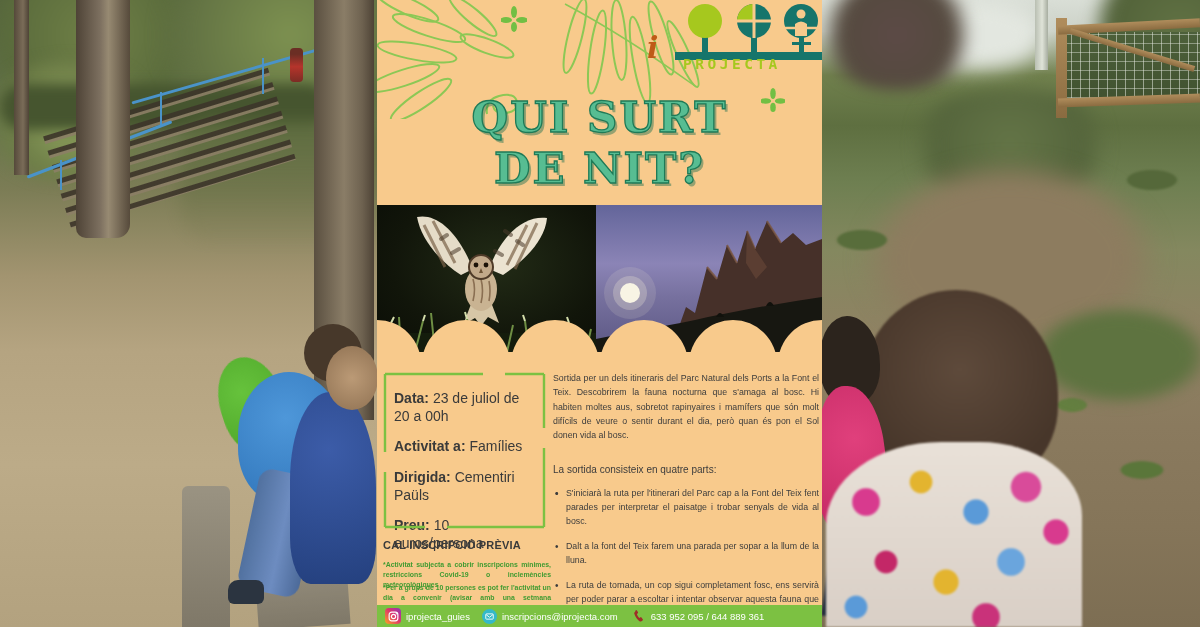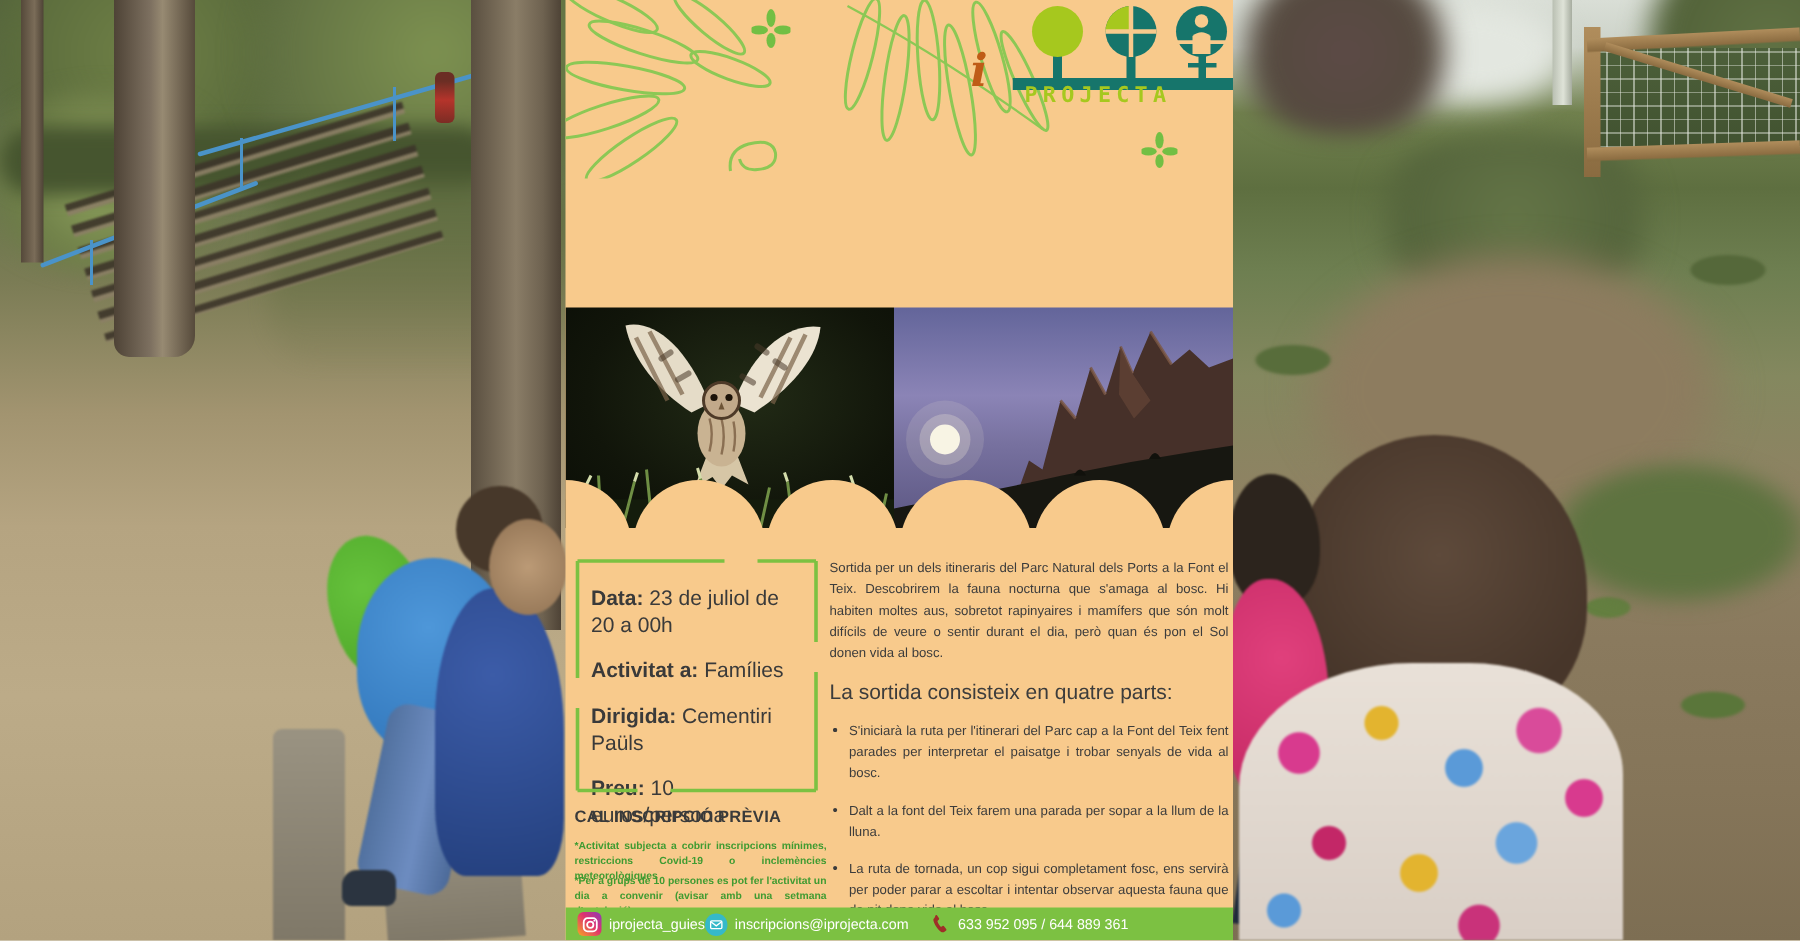--- a/index.html
+++ b/index.html
@@ -114,29 +114,29 @@
   .info-row.small { font-size:8.3px; text-align:justify; line-height:1.45; margin-top:14px; }
 
   #inscription-title { left:6px; top:539px; font-size:11px; font-weight:bold; color:#3a3a3a; letter-spacing:.2px; }
   .note { position:absolute; left:6px; width:168px; font-size:6.9px; font-weight:bold; color:#3f9b31; text-align:justify; line-height:1.45; }
   #note-1 { top:560px; }
   #note-2 { top:583px; }
 
   
   #desc-col { left:176px; top:356px; width:266px; color:#3c3c3c; }
   #desc-text { font-size:8.8px; line-height:1.62; text-align:justify;margin-top:15px; }
-  #parts-intro { margin-top:11px; font-size:14px; }
+  #parts-intro { margin-top:22px; font-size:10px; }
   #bullet-list { margin-top:12px; }
   .bullet-item { position:relative; padding-left:13px; margin-bottom:11px; font-size:8.8px; line-height:1.58; text-align:justify; }
   .bullet-dot { position:absolute; left:2px; top:-1px; font-size:10px; }
 
   
   #poster-footer { left:0; top:605px; width:445px; height:22px; background:#7cc142; display:flex; align-items:center; padding-left:8px; }
   .contact { display:flex; align-items:center; gap:5px; color:#ffffff; font-size:9.5px; }
-  #contact-email { }
+  #contact-email { margin-left:12px; }
   #contact-phone { margin-left:14px; }
   #ig-badge { width:16px; height:16px; border-radius:4px; background:linear-gradient(45deg,#f5a623 0%,#e0336e 55%,#8a3ab9 100%); display:flex; align-items:center; justify-content:center; }
   #mail-badge { width:15px; height:15px; border-radius:50%; background:#35b9c9; display:flex; align-items:center; justify-content:center; }
 </style>
 </head>
 <body>
 
 <div id="stage">
 
   <div id="bg-left" class="abs">
@@ -245,20 +245,24 @@
       <g>
         <circle cx="126" cy="19" r="17" fill="#16756b"></circle>
         <circle cx="126" cy="12" r="4.5" fill="#f8ca8c"></circle>
         <path d="M120,34 V22 Q126,17 132,22 V34 Z" fill="#f8ca8c"></path>
         <path d="M109,26 H143" stroke="#f8ca8c" stroke-width="2.5" fill="none"></path>
       </g>
     </svg>
     <div id="brand-i" class="abs">i</div>
     <div id="brand-name" class="abs">PROJECTA</div>
 
+    <div id="poster-title" class="abs">
+      <div>QUI SURT</div>
+      <div>DE NIT?</div>
+    </div>
 
     <div id="photo-row" class="abs">
       <div id="photo-owl" class="abs">
         <svg width="219" height="147" viewBox="0 0 219 147">
           <g>
             <path d="M112,64 C126,26 150,10 170,13 C168,34 150,54 126,70 Z" fill="#ebe3d1"></path>
             <path d="M96,64 C80,24 58,8 40,12 C44,34 62,56 84,70 Z" fill="#e5dcc8"></path>
             <path d="M150,20 L130,60 M160,18 L138,64" stroke="#7a6248" stroke-width="3" fill="none" opacity=".7"></path>
             <path d="M56,16 L78,58 M47,20 L68,62" stroke="#7a6248" stroke-width="3" fill="none" opacity=".7"></path>
             <path d="M128,26 l6,4 M140,36 l6,4 M118,46 l7,4 M70,30 l-6,4 M82,44 l-7,4" stroke="#4a3a2a" stroke-width="4" stroke-linecap="round" opacity=".55"></path>

